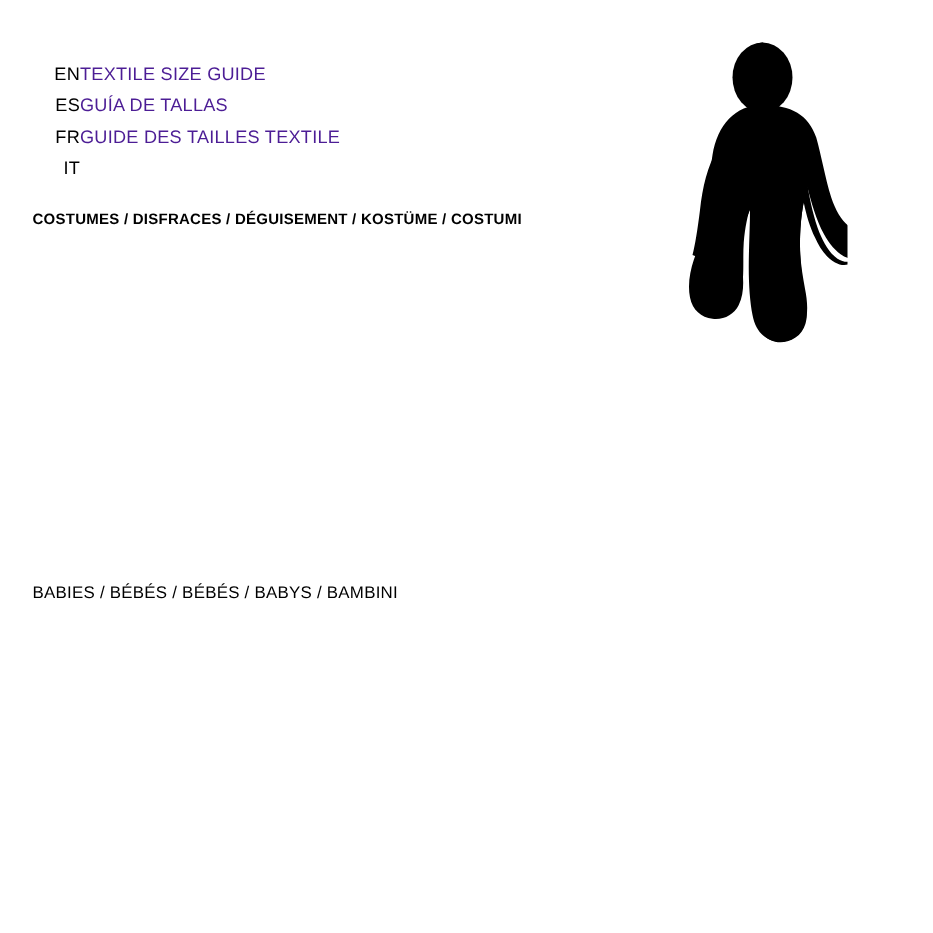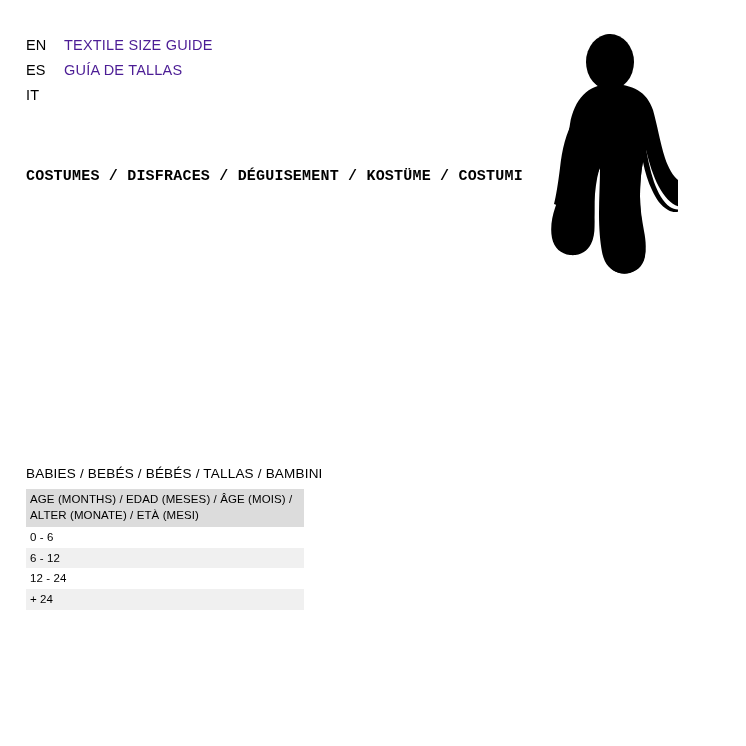--- a/index.html
+++ b/index.html
@@ -13,22 +13,23 @@
     position: relative;
     font-family: "Liberation Sans", sans-serif;
     color: #000000;
     overflow: hidden;
   }
 
   
   .lang-block {
     position: absolute;
     left: 26px;
-    top: 37px;
+    top: 52px;
     width: 420px;
+    text-align: right;
   }
   .lang-row {
     display: flex;
     align-items: baseline;
     height: 25px;
   }
   .lang-code {
     width: 38px;
     font-size: 14.5px;
     letter-spacing: 0.2px;
@@ -39,25 +40,24 @@
     letter-spacing: 0.2px;
     color: #4c1d95;
     white-space: nowrap;
   }
 
   
   .category-heading {
     position: absolute;
     left: 26px;
     top: 168px;
-    font-size: 15px;
+    font-size: 12px;
     font-weight: bold;
     letter-spacing: 0.2px;
     white-space: nowrap;
-    font-family: Liberation Mono, monospace;
   }
 
   
   .silhouette {
     position: absolute;
     left: 548px;
     top: 32px;
     width: 130px;
     height: 248px;
   }
@@ -116,20 +116,24 @@
   <div class="lang-row">
     <span class="lang-code">EN</span>
     <span class="lang-title">TEXTILE SIZE GUIDE</span>
   </div>
 
   <div class="lang-row">
     <span class="lang-code">ES</span>
     <span class="lang-title">GUÍA DE TALLAS</span>
   </div>
 
+  <div class="lang-row">
+    <span class="lang-code">FR</span>
+    <span class="lang-title">GUIDE DES TAILLES TEXTILE</span>
+  </div>
 
 
   <div class="lang-row">
     <span class="lang-code">IT</span>
   </div>
 
 </div>
 
 <div class="category-heading">COSTUMES / DISFRACES / DÉGUISEMENT / KOSTÜME / COSTUMI</div>
 
@@ -199,35 +203,14 @@
       C18,100 14,118 12,136
       C10,152 8,164 6,172
       L16,176
       C20,164 24,148 28,130
       C31,114 32,98 30,88
       Z"></path>
   </svg>
 </div>
 
 <div class="table-block">
-  <div class="table-caption">BABIES / BEBÉS / BÉBÉS / TALLAS / BAMBINI</div>
-  <table class="size-table">
-    <thead>
-      <tr>
-        <th>AGE (MONTHS) / EDAD (MESES) / ÂGE (MOIS) / ALTER (MONATE) / ETÀ (MESI)</th>
-      </tr>
-    </thead>
-    <tbody>
-      <tr class="odd-row">
-        <td>0 - 6</td>
-      </tr>
-      <tr class="even-row">
-        <td>6 - 12</td>
-      </tr>
-      <tr class="odd-row">
-        <td>12 - 24</td>
-      </tr>
-      <tr class="even-row">
-        <td>+ 24</td>
-      </tr>
-    </tbody>
-  </table>
+  <div class="table-caption">BABIES / BÉBÉS / BÉBÉS / BABYS / BAMBINI</div>
 </div>
 
 </body></html>

